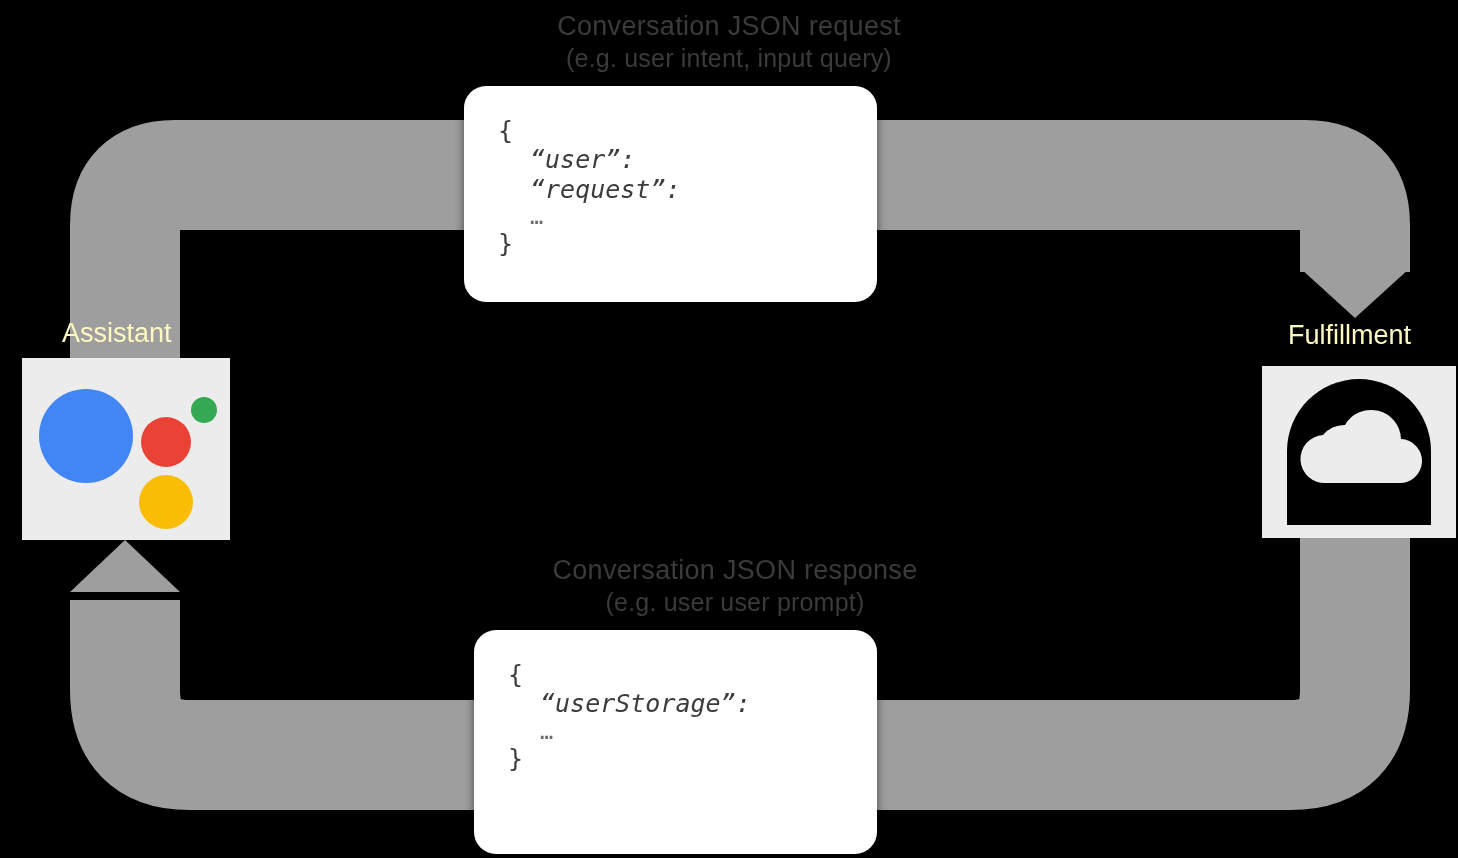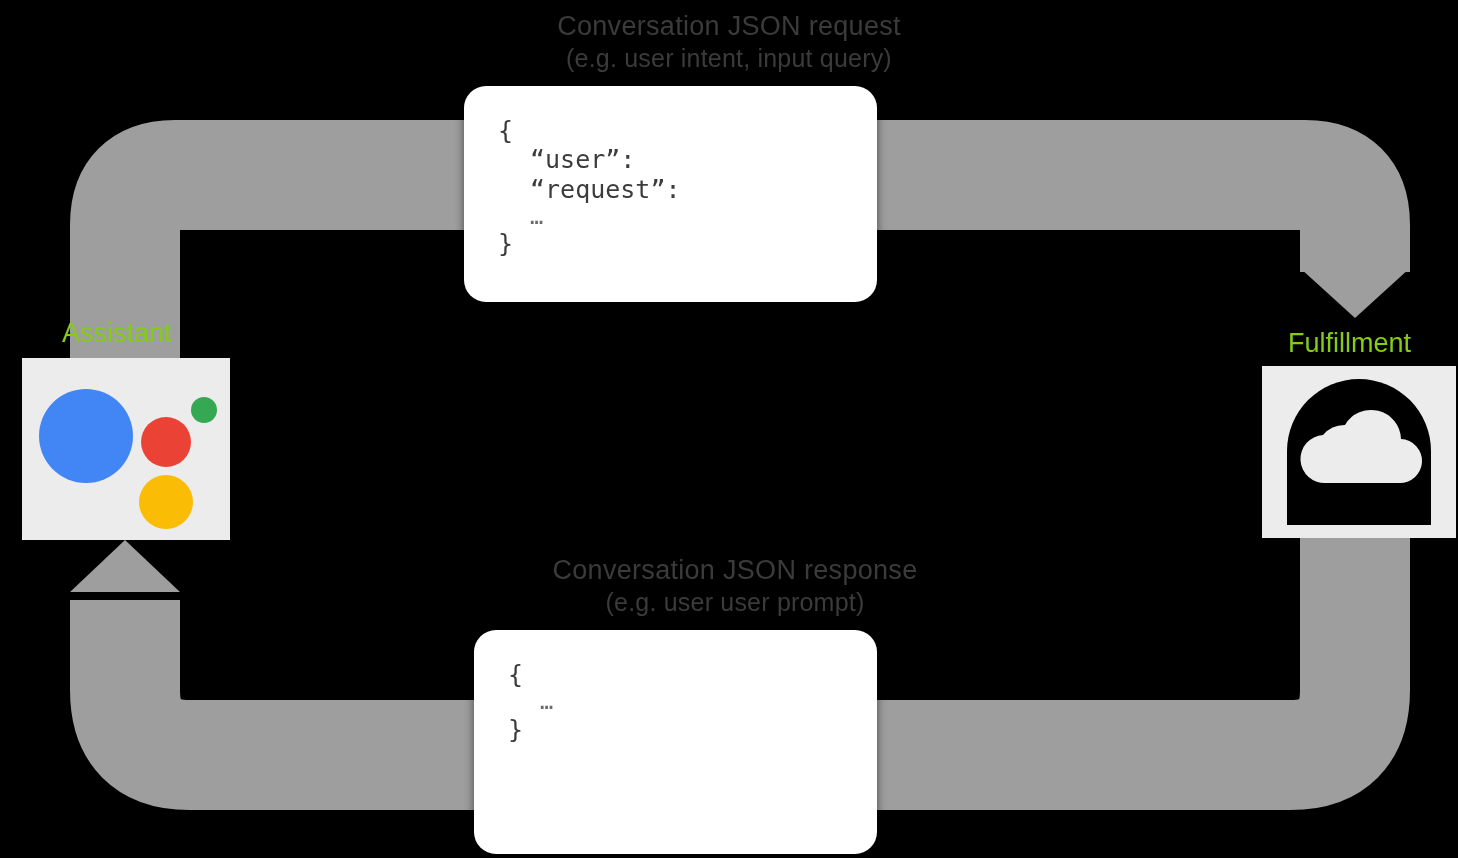--- a/index.html
+++ b/index.html
@@ -29,39 +29,39 @@
 
   
   .json-card{
     position:absolute;background:#fff;border-radius:22px;
     box-shadow:0 2px 10px rgba(0,0,0,.55);
     font-family:"DejaVu Sans Mono","Liberation Mono",monospace;
     color:#3c3c3c;font-size:25px;line-height:1.17;
     padding:30px 34px;box-sizing:border-box;
   }
   .json-card .ln{white-space:pre;}
-  .json-card .ind{padding-left:32px;}
+  .json-card .ind{padding-left:32px;font-style:italic;}
   .json-card .dots{padding-left:32px;font-size:22px;letter-spacing:2px;color:#6a6a6a;}
   #json-request{left:464px;top:86px;width:413px;height:216px;}
   #json-response{left:474px;top:630px;width:403px;height:224px;}
 
   
   .icon-tile{
     position:absolute;background:#ececec;
     display:flex;align-items:center;justify-content:center;
   }
   #assistant-tile{left:22px;top:358px;width:208px;height:182px;}
   #cloud-tile{left:1262px;top:366px;width:194px;height:172px;}
 
   
   .endpoint-caption{
-    position:absolute;font-size:27px;color:#84cc16;white-space:nowrap;text-align:center;
+    position:absolute;font-size:27px;color:#fef9c3;white-space:nowrap;text-align:center;
   }
   #caption-assistant{left:62px;top:318px;}
-  #caption-fulfillment{left:1288px;top:328px;}
+  #caption-fulfillment{left:1288px;top:320px;}
 </style>
 </head>
 <body>
 
 <div id="stage">
 
   <svg id="arrows" viewBox="0 0 1458 858">
 
     <g>
       <path d="M125,540 L125,225 Q125,175 175,175 L1305,175 Q1355,175 1355,225 L1355,272" fill="none" stroke="#9e9e9e" stroke-width="110" stroke-linecap="butt"></path>
@@ -87,20 +87,21 @@
     <div class="ln">}</div>
   </div>
 
   <div class="label-block" id="label-response">
     <div class="label-title">Conversation JSON response</div>
     <div class="label-sub">(e.g. user user prompt)</div>
   </div>
 
   <div class="json-card" id="json-response">
     <div class="ln">{</div>
+    <div class="ln ind">“userStorage”:</div>
     <div class="dots">…</div>
     <div class="ln">}</div>
   </div>
 
   <div class="endpoint-caption" id="caption-assistant">Assistant</div>
   <div class="endpoint-caption" id="caption-fulfillment">Fulfillment</div>
 
   <div class="icon-tile" id="assistant-tile">
     <svg width="208" height="182" viewBox="0 0 208 182">
       <circle cx="64" cy="78" r="47" fill="#4285F4"></circle>

